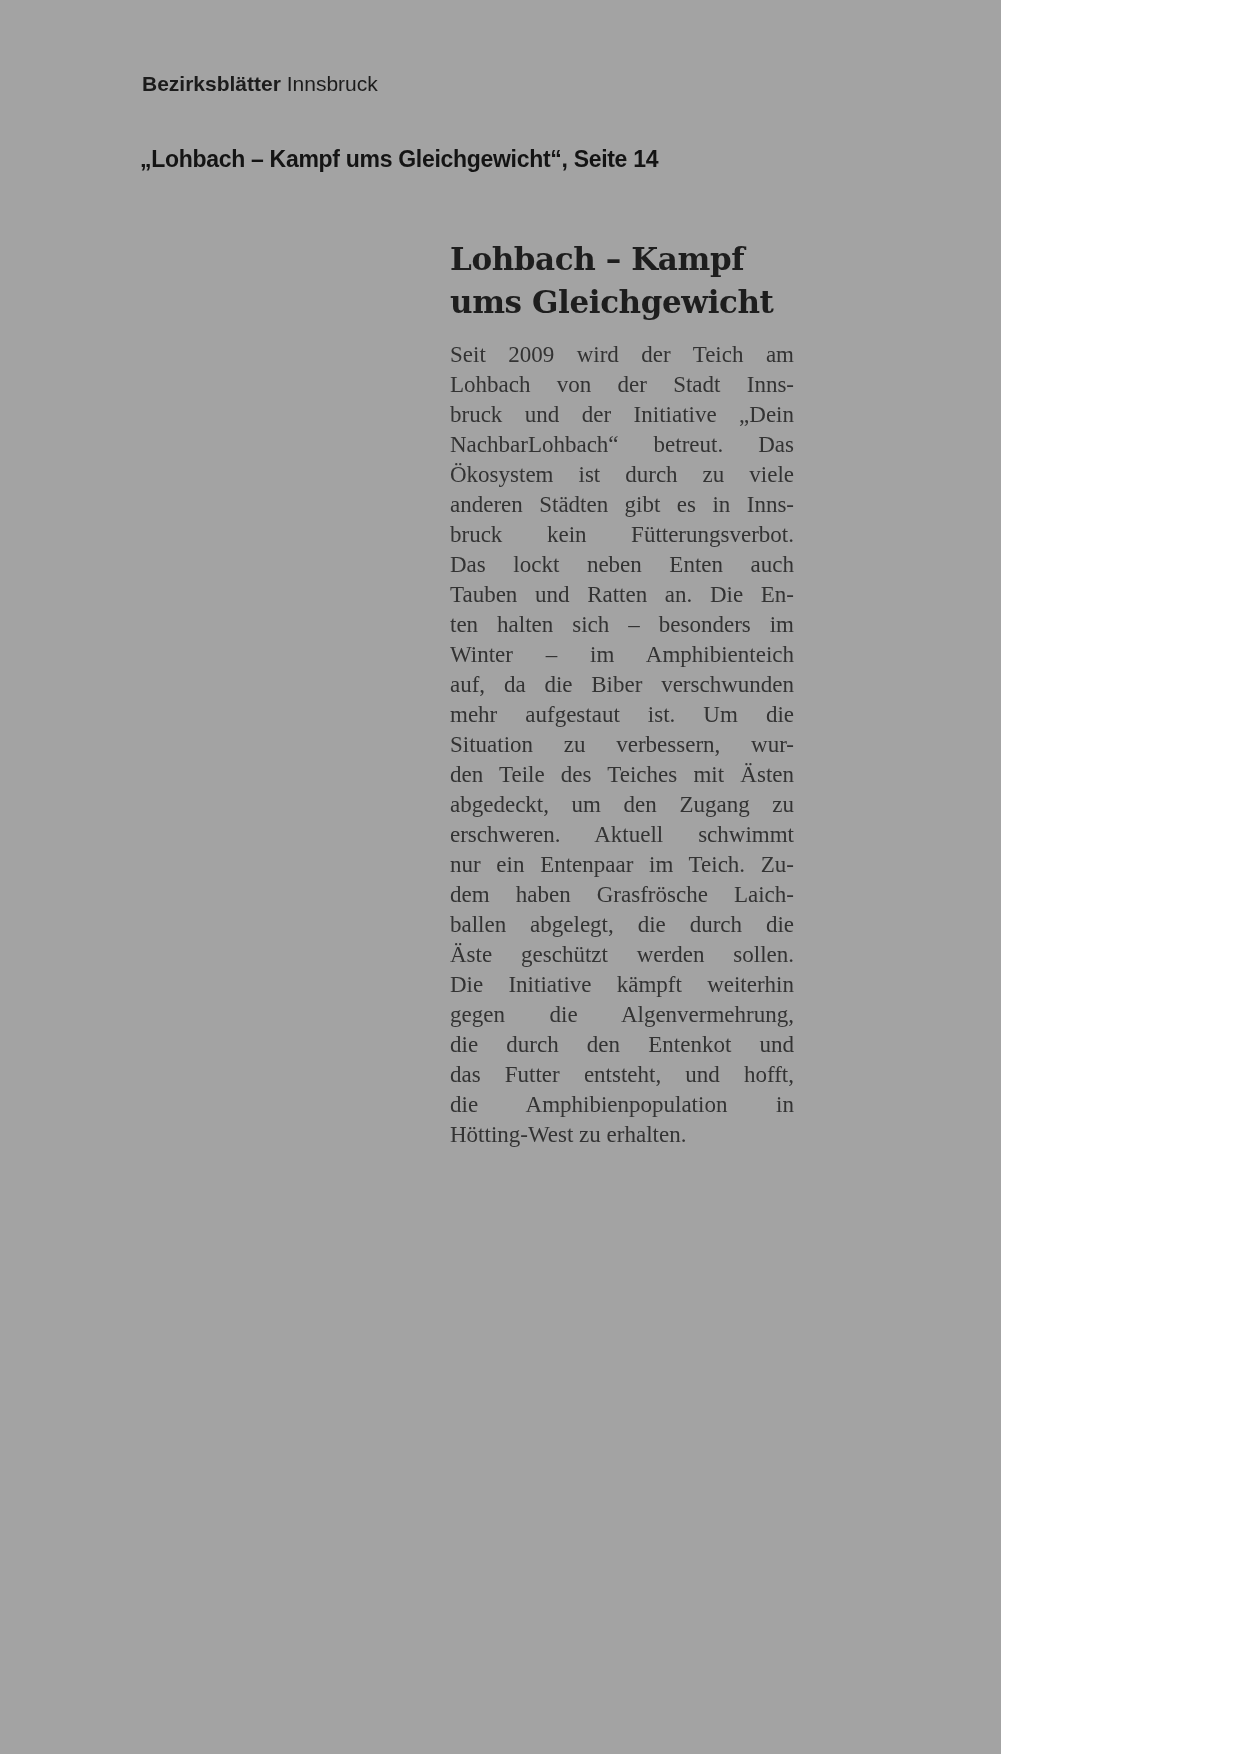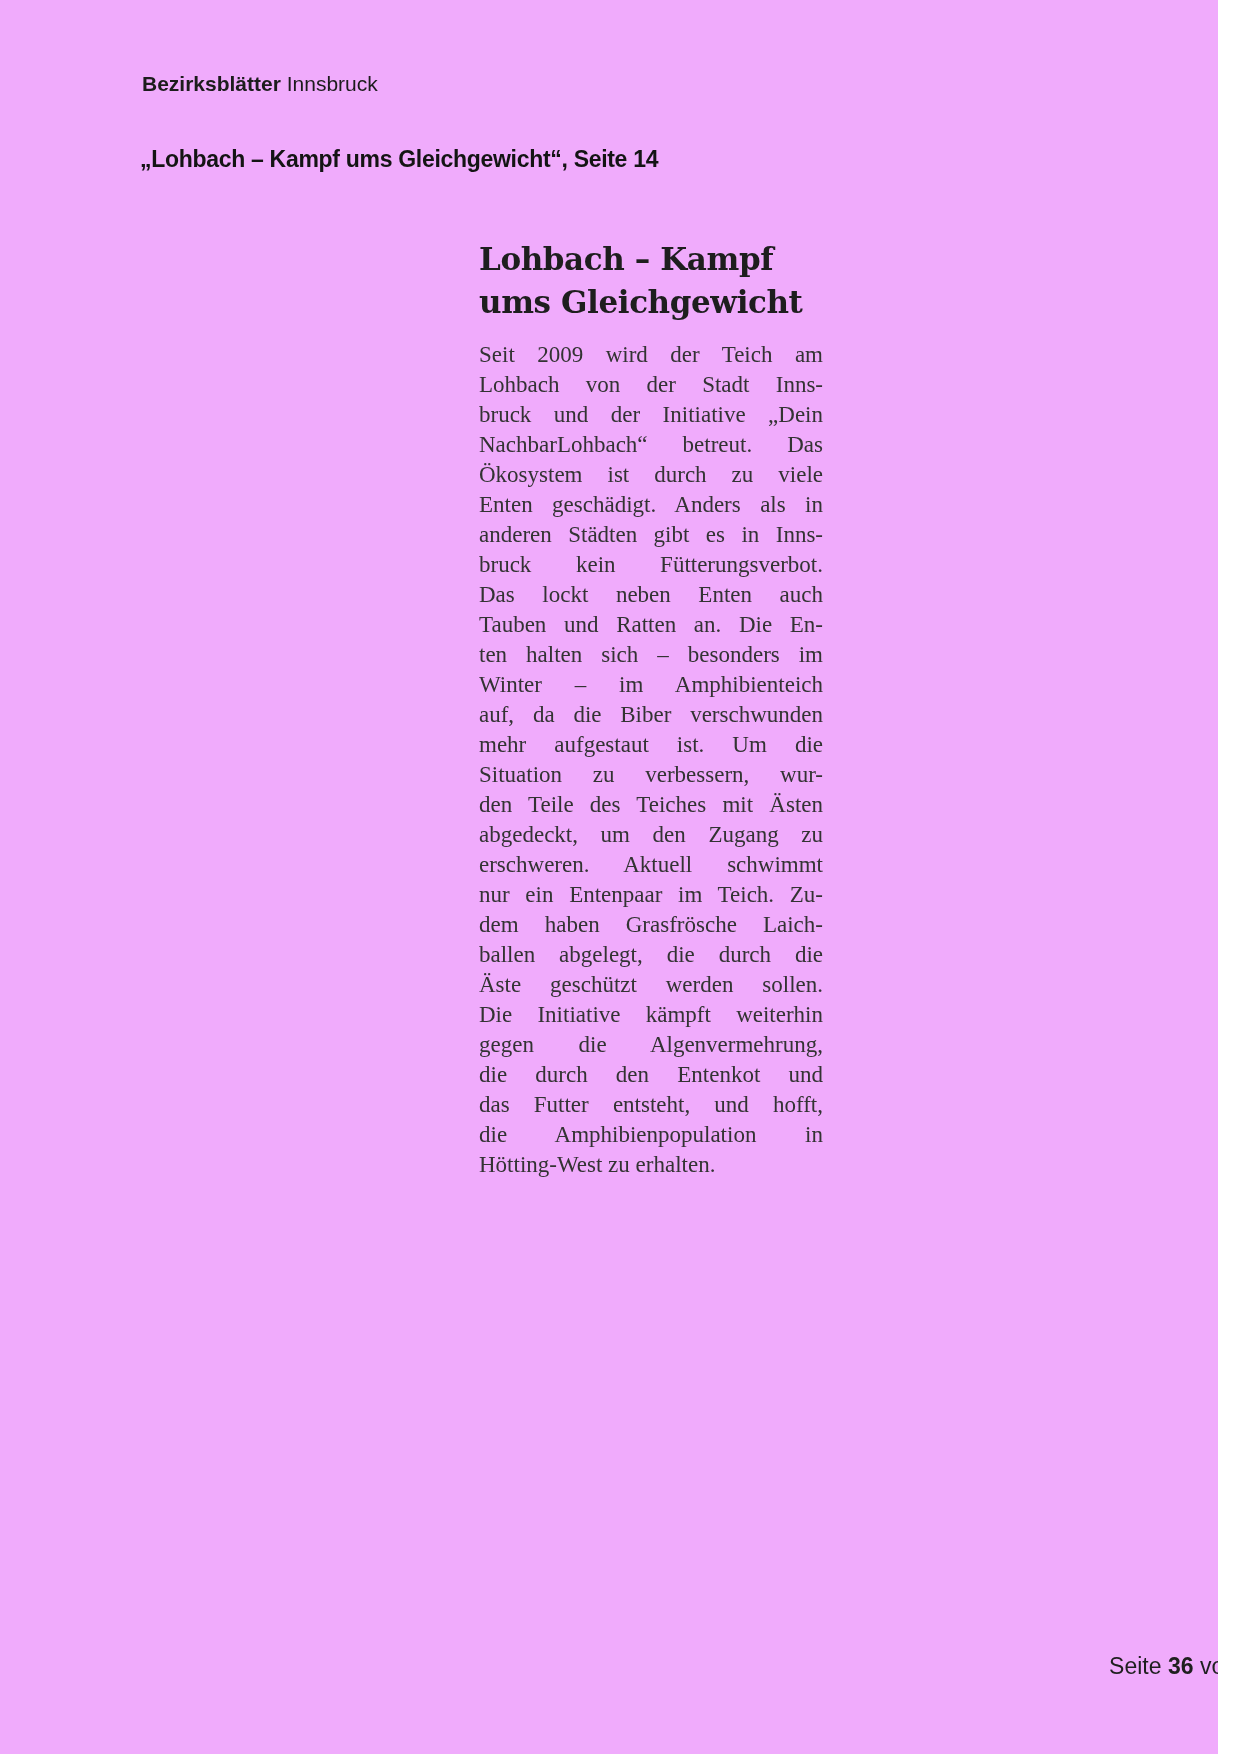--- a/index.html
+++ b/index.html
@@ -2,23 +2,23 @@
 <html><head>
 <meta charset="utf-8">
 <style>
   html, body {
     margin: 0;
     padding: 0;
     background: #ffffff;
   }
   .page {
     position: relative;
-    width: 1218px;
+    width: 1001px;
     height: 1754px;
-    background: #f0abfc;
+    background: #a3a3a3;
     overflow: hidden;
     font-family: "Liberation Sans", sans-serif;
   }
   .header {
     position: absolute;
     left: 142px;
     top: 72px;
     font-size: 21px;
     line-height: 24px;
     color: #1c1c1c;
@@ -35,21 +35,20 @@
     font-weight: 700;
     letter-spacing: -0.3px;
     color: #141414;
     white-space: nowrap;
   }
   .article {
     position: absolute;
     left: 450px;
     top: 238px;
     width: 344px;
-    margin-left: 29px;
   }
   .headline {
     font-family: "DejaVu Serif", serif;
     font-weight: 700;
     font-size: 31px;
     line-height: 43px;
     letter-spacing: -0.4px;
     color: #1e1e1e;
     margin: 0 0 16px 0;
   }
@@ -104,21 +103,20 @@
     <h1 class="headline">
       <span class="headline-line">Lohbach – Kampf</span>
       <span class="headline-line">ums Gleichgewicht</span>
     </h1>
     <div class="article-body">
         <div class="body-line">Seit 2009 wird der Teich am</div>
         <div class="body-line">Lohbach von der Stadt Inns-</div>
         <div class="body-line">bruck und der Initiative „Dein</div>
         <div class="body-line">NachbarLohbach“ betreut. Das</div>
         <div class="body-line">Ökosystem ist durch zu viele</div>
-        <div class="body-line">Enten geschädigt. Anders als in</div>
         <div class="body-line">anderen Städten gibt es in Inns-</div>
         <div class="body-line">bruck kein Fütterungsverbot.</div>
         <div class="body-line">Das lockt neben Enten auch</div>
         <div class="body-line">Tauben und Ratten an. Die En-</div>
         <div class="body-line">ten halten sich – besonders im</div>
         <div class="body-line">Winter – im Amphibienteich</div>
         <div class="body-line">auf, da die Biber verschwunden</div>
         <div class="body-line">mehr aufgestaut ist. Um die</div>
         <div class="body-line">Situation zu verbessern, wur-</div>
         <div class="body-line">den Teile des Teiches mit Ästen</div>

